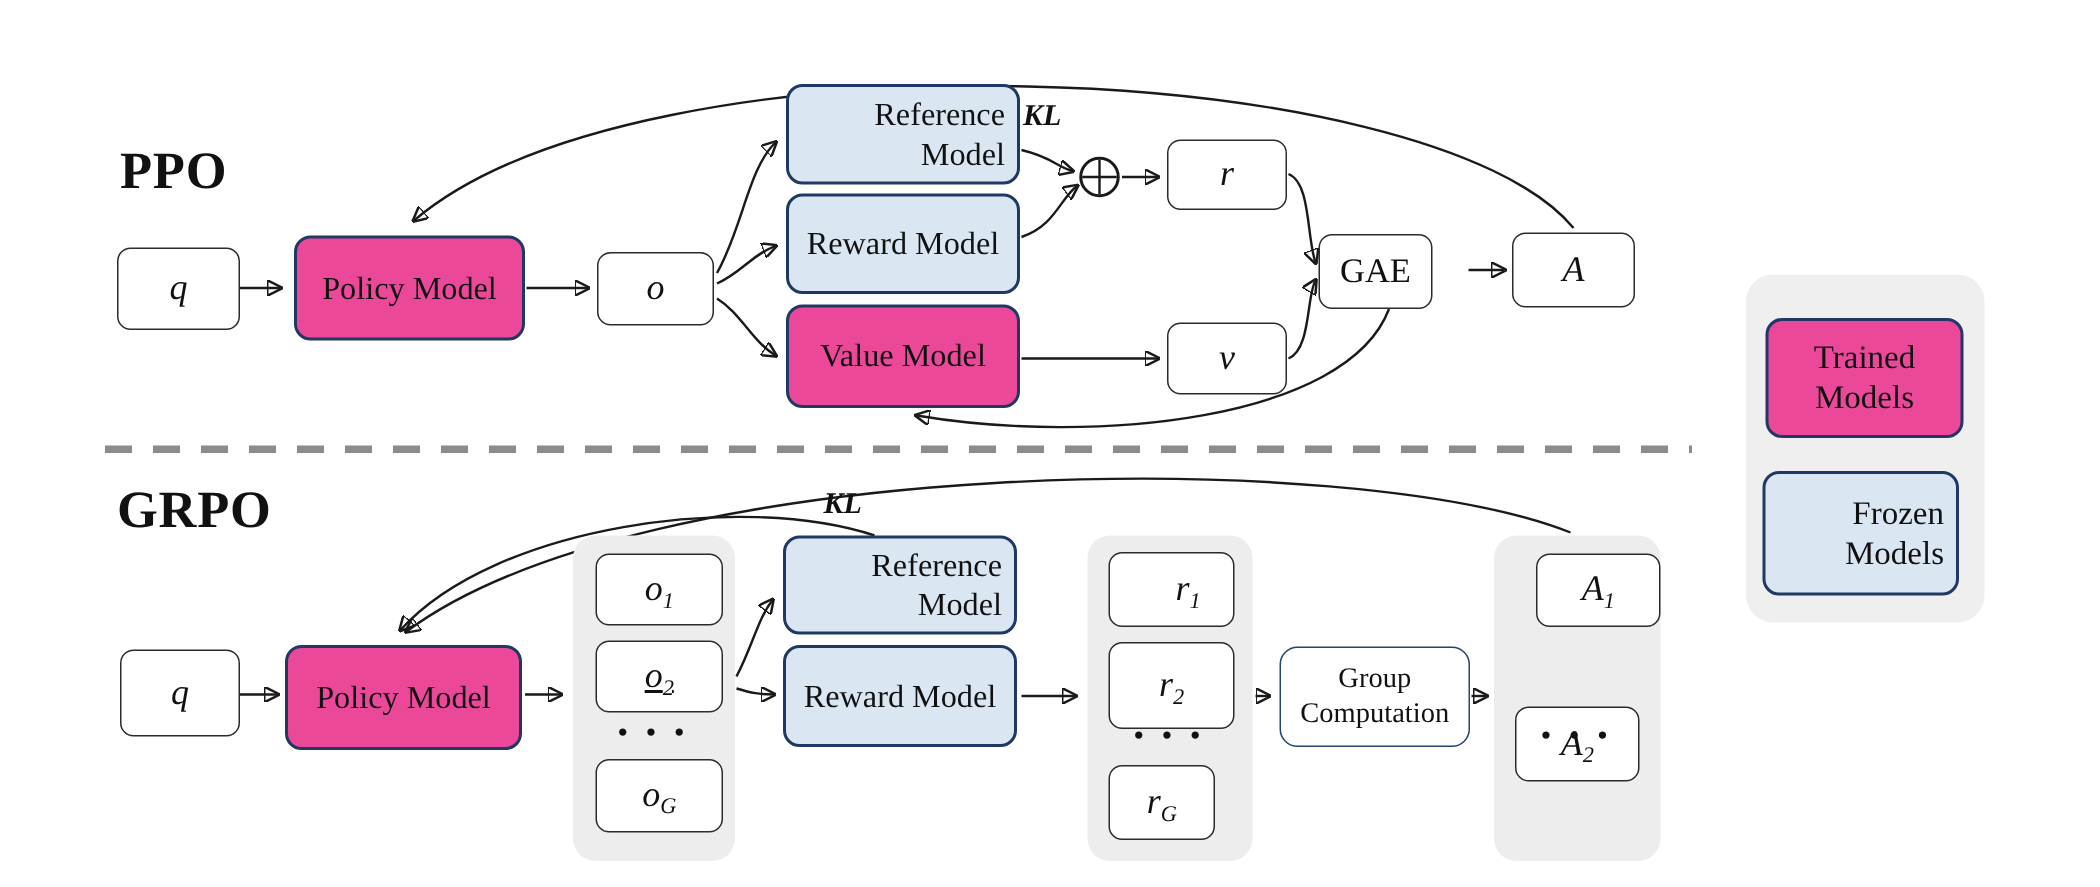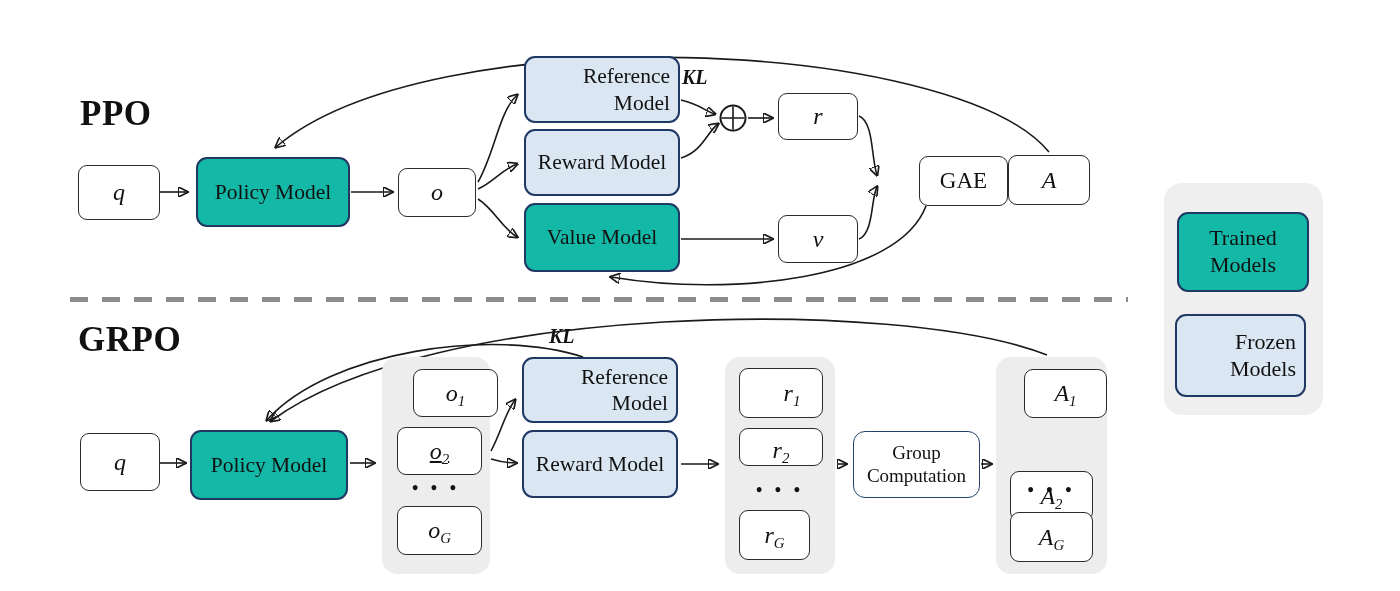--- a/index.html
+++ b/index.html
@@ -8,21 +8,21 @@
     font-family:"Liberation Serif","DejaVu Serif",serif;color:#111;
   }
   .arrows{position:absolute;left:0;top:0;width:1400px;height:591px;pointer-events:none;}
   .arrows path{fill:none;stroke:#1a1a1a;stroke-width:1.6px;}
   .node{
     position:absolute;box-sizing:border-box;display:flex;align-items:center;justify-content:center;
     text-align:center;background:#ffffff;border:1.7px solid #2b2b2b;border-radius:9px;
     font-size:21px;line-height:1.2;
   }
   .model{border:2.6px solid #1f3864;border-radius:11px;font-size:21.5px;line-height:1.22;padding:2px 8px;}
-  .trained{background:#14b8a6;}
+  .trained{background:#ec4899;}
   .frozen{background:#dae6f2;text-align:right;}
   .var{font-style:italic;font-size:24px;}
   .var sub{font-size:0.62em;font-style:italic;line-height:0;vertical-align:-0.35em;}
   .plain{font-style:normal;font-size:23px;}
   .group{position:absolute;background:#ededed;border-radius:15px;}
   .hdr{position:absolute;font-weight:bold;font-size:35px;letter-spacing:0.5px;}
   .kl{position:absolute;font-style:italic;font-weight:600;font-size:20px;}
   .dots{position:absolute;text-align:center;font-size:18px;font-weight:bold;letter-spacing:4px;color:#111;}
   .divider{
     position:absolute;left:70px;top:297px;width:1058px;height:5px;
@@ -80,70 +80,67 @@
   <div class="node var" style="left:398px;top:168px;width:78px;height:49px;">o</div>
 
   <div class="node model frozen" style="left:524px;top:56px;width:156px;height:67px;">Reference Model</div>
   <div class="node model frozen" style="left:524px;top:129px;width:156px;height:67px;">Reward Model</div>
   <div class="node model trained" style="left:524px;top:203px;width:156px;height:69px;">Value Model</div>
 
   <div class="kl" style="left:682px;top:66px;">KL</div>
 
   <div class="node var" style="left:778px;top:93px;width:80px;height:47px;">r</div>
   <div class="node var" style="left:778px;top:215px;width:80px;height:48px;">v</div>
-  <div class="node plain" style="left:879px;top:156px;width:89px;height:50px;margin-left:40px;">GAE</div>
+  <div class="node plain" style="left:879px;top:156px;width:76px;height:50px;">GAE</div>
   <div class="node var" style="left:1008px;top:155px;width:82px;height:50px;">A</div>
 
   <div class="divider"></div>
 
   <div class="hdr" style="left:78px;top:320px;">GRPO</div>
 
   <div class="node var" style="left:80px;top:433px;width:80px;height:58px;">q</div>
   <div class="node model trained" style="left:190px;top:430px;width:158px;height:70px;">Policy Model</div>
 
   <div class="group" style="left:382px;top:357px;width:108px;height:217px;"></div>
-  <div class="node var" style="left:397px;top:369px;width:85px;height:48px;margin-left:16px;">
+  <div class="node var" style="left:397px;top:369px;width:85px;height:48px;">
       <span><span>o</span><sub>1</sub></span>
     </div>
   <div class="node var" style="left:397px;top:427px;width:85px;height:48px;text-decoration:underline;">
       <span><span>o</span><sub>2</sub></span>
     </div>
   <div class="dots" style="left:382px;top:478px;width:108px;">• • •</div>
   <div class="node var" style="left:397px;top:506px;width:85px;height:49px;">
       <span><span>o</span><sub>G</sub></span>
     </div>
 
   <div class="kl" style="left:549px;top:325px;">KL</div>
 
   <div class="node model frozen" style="left:522px;top:357px;width:156px;height:66px;">Reference Model</div>
   <div class="node model frozen" style="left:522px;top:430px;width:156px;height:68px;">Reward Model</div>
 
   <div class="group" style="left:725px;top:357px;width:110px;height:217px;"></div>
   <div class="node var" style="left:739px;top:368px;width:84px;height:50px;padding-left:22px;">
       <span><span>r</span><sub>1</sub></span>
     </div>
-  <div class="node var" style="left:739px;top:428px;width:84px;height:38px;align-items:flex-end;">
+  <div class="node var" style="left:739px;top:428px;width:84px;height:58px;">
       <span><span>r</span><sub>2</sub></span>
     </div>
   <div class="dots" style="left:725px;top:480px;width:110px;">• • •</div>
   <div class="node var" style="left:739px;top:510px;width:71px;height:50px;">
       <span><span>r</span><sub>G</sub></span>
     </div>
 
   <div class="node gc" style="left:853px;top:431px;width:127px;height:67px;">Group Computation</div>
 
   <div class="group" style="left:996px;top:357px;width:111px;height:217px;"></div>
   <div class="node var" style="left:1010px;top:369px;width:83px;height:49px;margin-left:14px;">
       <span><span>A</span><sub>1</sub></span>
     </div>
   <div class="node var" style="left:1010px;top:427px;width:83px;height:50px;margin-top:44px;">
       <span><span>A</span><sub>2</sub></span>
     </div>
   <div class="dots" style="left:996px;top:480px;width:111px;">• • •</div>
-  <div class="node var" style="left:1010px;top:512px;width:83px;height:50px;">
-      <span><span>A</span><sub>G</sub></span>
-    </div>
 
   <div class="group" style="left:1164px;top:183px;width:159px;height:232px;background:#efefef;border-radius:18px;"></div>
   <div class="node model trained" style="left:1177px;top:212px;width:132px;height:80px;font-size:22px;">Trained Models</div>
   <div class="node model frozen" style="left:1175px;top:314px;width:131px;height:83px;font-size:22px;">Frozen Models</div>
 
 </div>
 
 </body></html>

